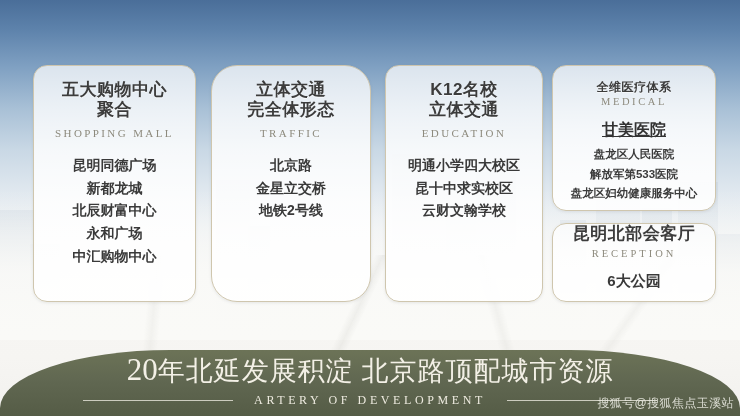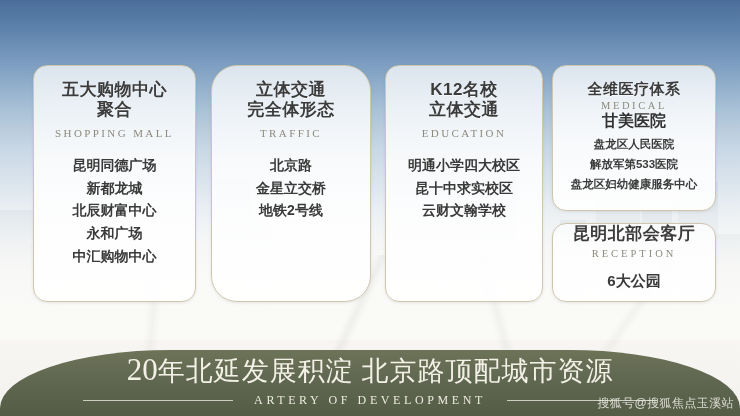--- a/index.html
+++ b/index.html
@@ -101,28 +101,29 @@
   .card-list {
     margin-top: 15px;
     color: #3a3a3a;
     font-size: 14px;
     line-height: 1.62;
     font-weight: 600;
   }
   .card-list .line { white-space: nowrap; }
 
   
-  .card.medical .card-title { font-size: 15px; }
+  .card.medical .card-title { font-size: 12px; }
   .card.medical .card-sub { margin-top: 2px; font-size: 10.5px; letter-spacing: 2.6px; }
   .card.medical .lead {
-    margin-top: 0;
+    margin-top: 13px;
     font-size: 16px;
     font-weight: 700;
     color: #333;
     line-height: 1.3;
+    text-decoration: underline;
   }
   .card.medical .card-list {
     margin-top: 4px;
     font-size: 11.5px;
     line-height: 1.72;
     font-weight: 600;
     color: #3b3b3b;
   }
 
   .card.reception { padding: 0 6px 12px; }

